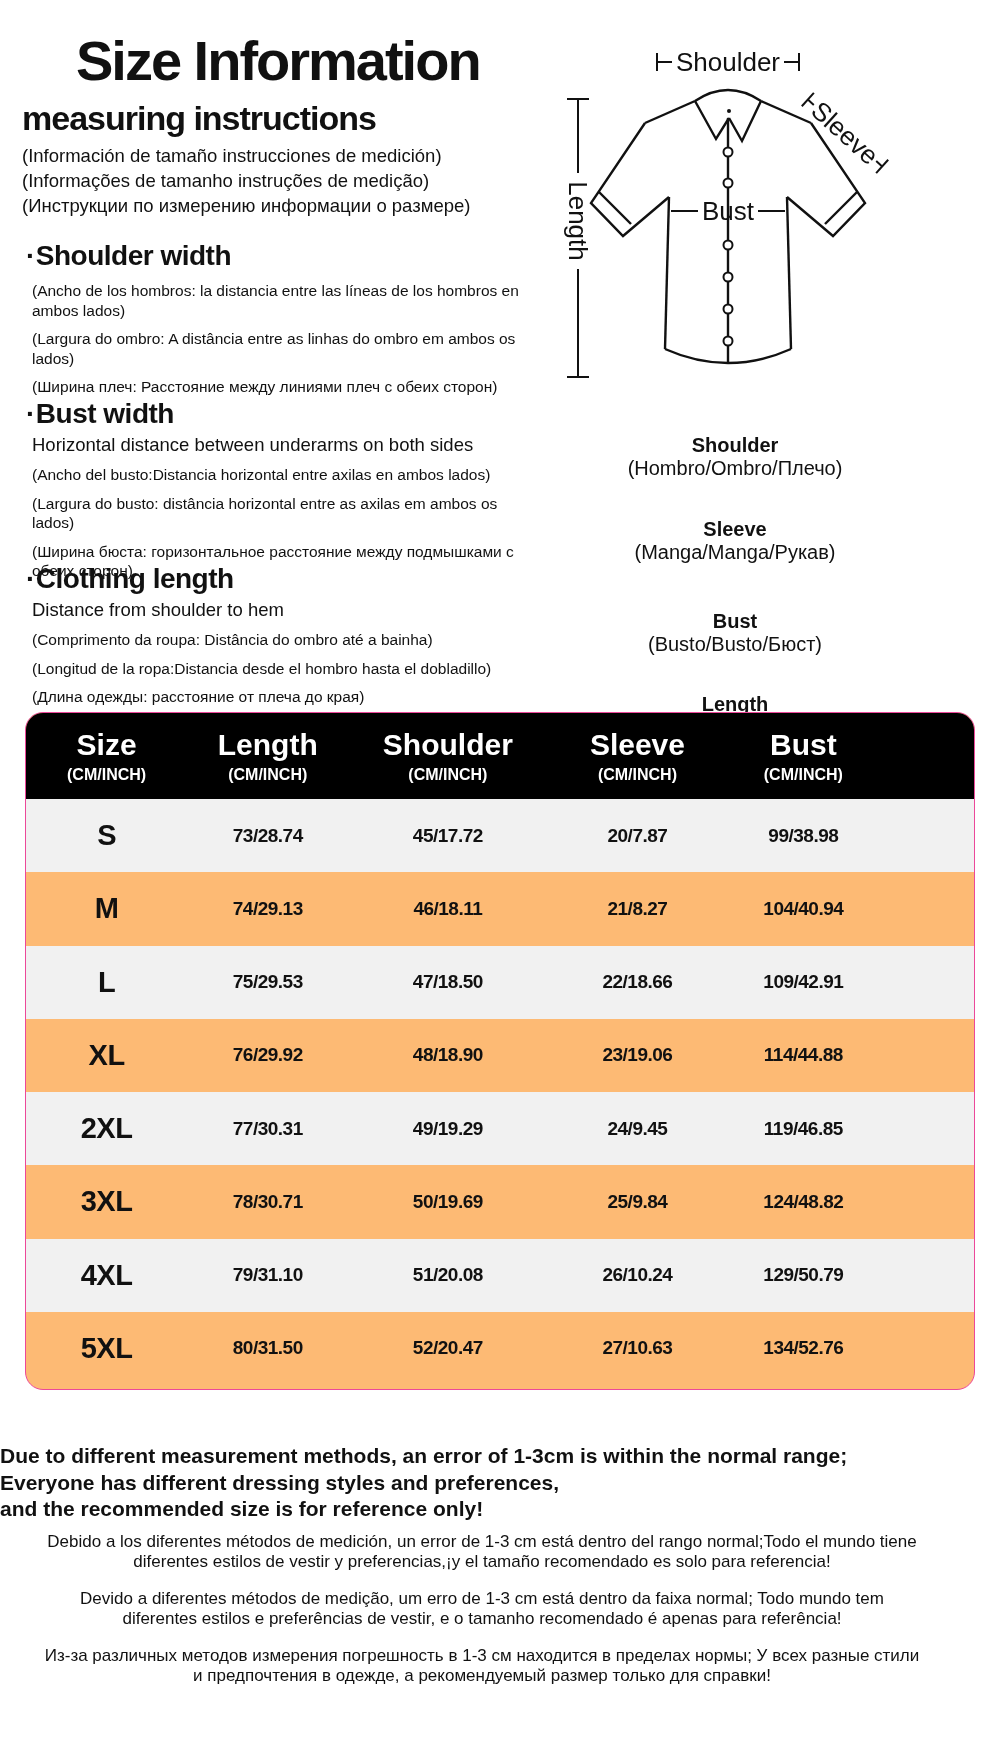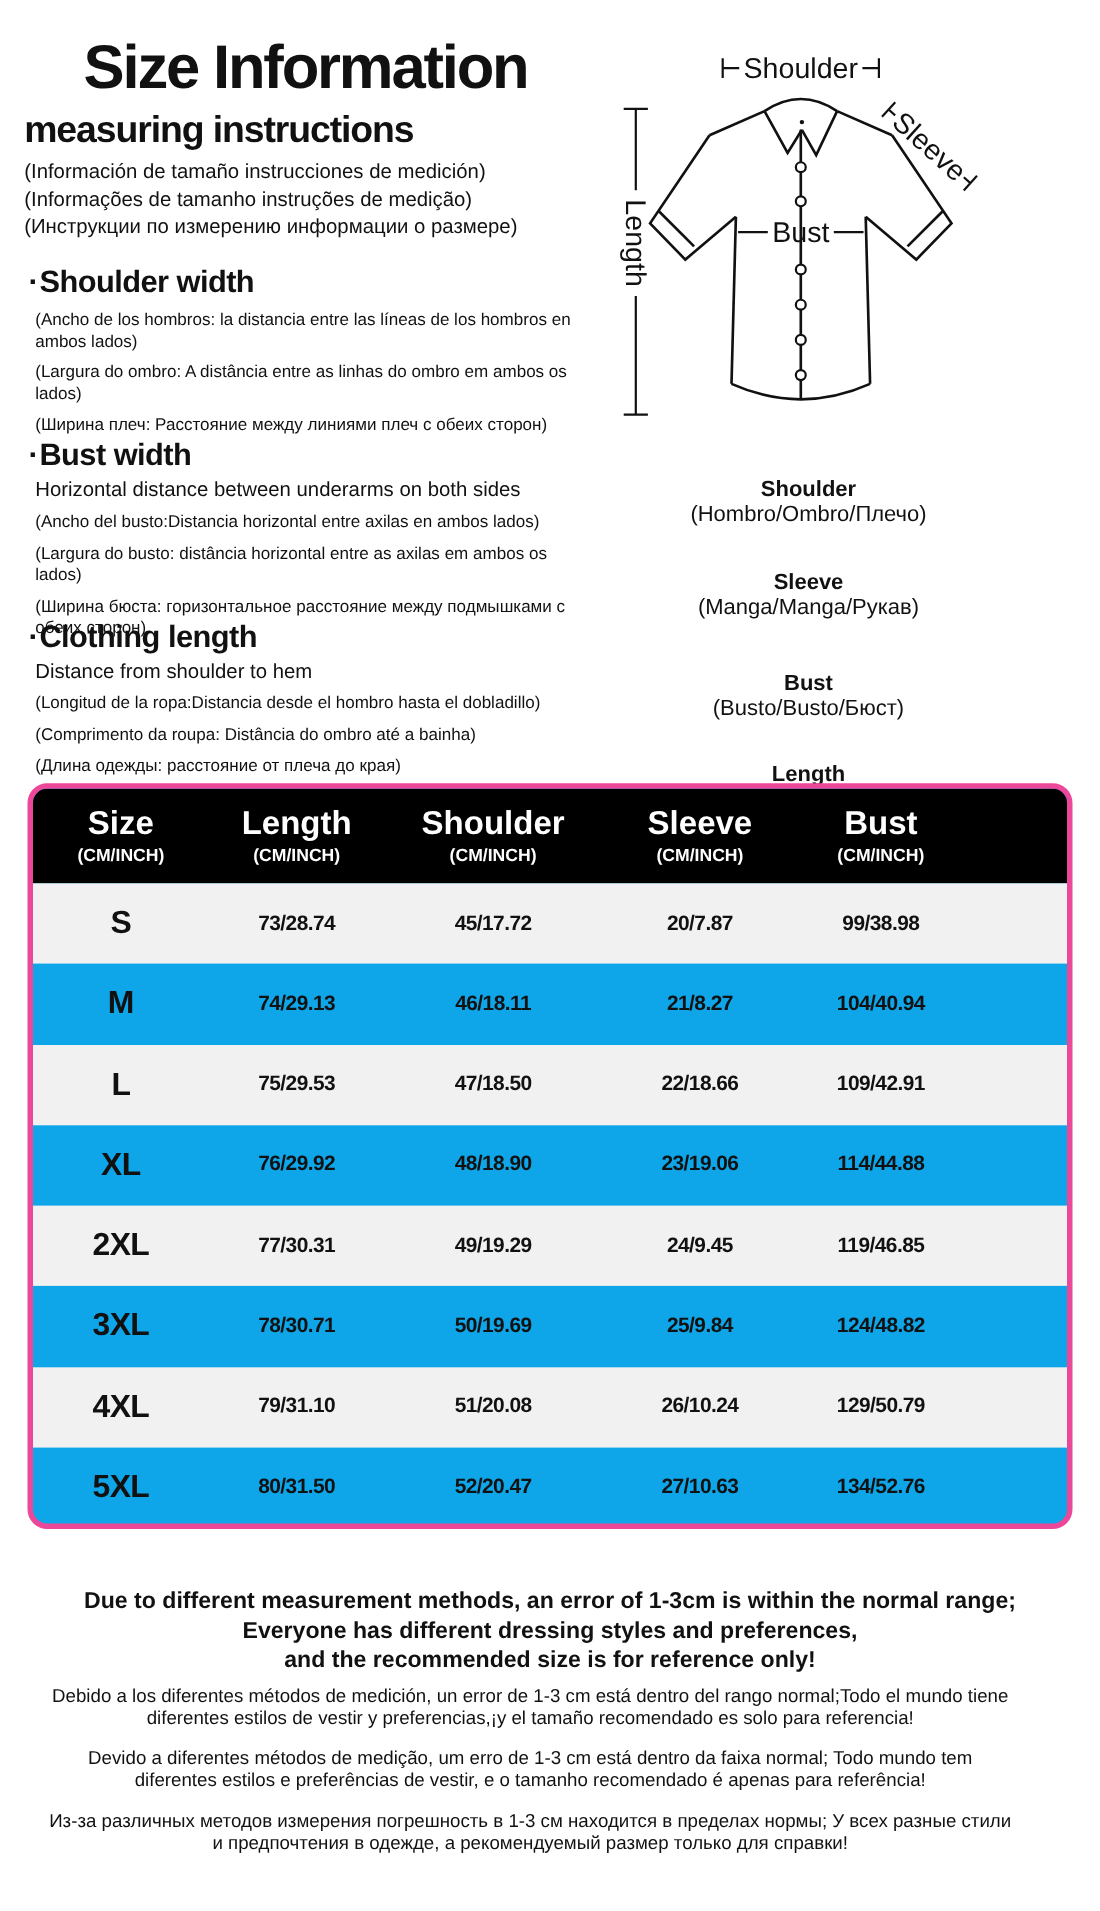--- a/index.html
+++ b/index.html
@@ -26,33 +26,33 @@
   .legend{position:absolute;left:555px;top:434px;width:360px;text-align:center;}
   .legend-item{position:absolute;left:0;width:100%;}
   .legend-item:nth-child(1){top:0}
   .legend-item:nth-child(2){top:84px}
   .legend-item:nth-child(3){top:176px}
   .legend-item:nth-child(4){top:259px}
   .legend-name{font-size:20px;font-weight:700;}
   .legend-trans{font-size:20px;}
   
   .size-table{position:absolute;left:25px;top:712px;width:950px;height:678px;box-sizing:border-box;
-              border:5px solid #ec4899;border-radius:18px;overflow:hidden;background:#0ea5e9;}
+              border:1px solid #ec4899;border-radius:18px;overflow:hidden;background:#fdba74;}
   .thead{display:grid;grid-template-columns:17% 17% 21% 19% 16%;background:#000;color:#fff;
          height:86px;align-content:center;}
   .th{text-align:center;}
   .th-label{font-size:30px;font-weight:700;}
   .th-unit{font-size:16px;font-weight:700;margin-top:4px;}
   .tbody{display:flex;flex-direction:column;height:586px;}
   .tr{flex:1;display:grid;grid-template-columns:17% 17% 21% 19% 16%;align-items:center;}
   .tr:nth-child(odd){background:#f1f1f1;}
   .td{text-align:center;font-size:19px;font-weight:700;letter-spacing:-0.5px;}
   .td.size{font-size:29px;}
   
-  .disc-en{position:absolute;left:0;top:1443px;width:1000px;text-align:center;
+  .disc-en{position:absolute;left:0;top:1443px;width:1000px;
            font-size:21px;font-weight:700;line-height:26.5px;}
   .disc{position:absolute;left:0;width:964px;text-align:center;font-size:17px;line-height:20px;}
   .disc-es{top:1532px}.disc-pt{top:1589px}.disc-ru{top:1646px}
 </style>
 </head>
 <body>
 
 <div class="page">
 
   <div class="title">Size Information</div>
@@ -74,22 +74,22 @@
     <h3><span class="bullet">·</span><span>Bust width</span></h3>
     <div class="desc">Horizontal distance between underarms on both sides</div>
     <div class="trans">(Ancho del busto:Distancia horizontal entre axilas en ambos lados)</div>
     <div class="trans">(Largura do busto: distância horizontal entre as axilas em ambos os lados)</div>
     <div class="trans">(Ширина бюста: горизонтальное расстояние между подмышками с обеих сторон)</div>
   </section>
 
   <section class="measure-sec sec-3">
     <h3><span class="bullet">·</span><span>Clothing length</span></h3>
     <div class="desc">Distance from shoulder to hem</div>
+    <div class="trans">(Comprimento da roupa: Distância do ombro até a bainha)</div>
     <div class="trans">(Longitud de la ropa:Distancia desde el hombro hasta el dobladillo)</div>
-    <div class="trans">(Comprimento da roupa: Distância do ombro até a bainha)</div>
     <div class="trans">(Длина одежды: расстояние от плеча до края)</div>
   </section>
 
   <svg class="diagram" viewBox="0 0 450 390" xmlns="http://www.w3.org/2000/svg">
 
     <g>
       <line class="measure" x1="112" y1="28" x2="112" y2="46"></line>
       <line class="measure" x1="112" y1="37" x2="127" y2="37"></line>
       <text x="183" y="46" text-anchor="middle">Shoulder</text>
       <line class="measure" x1="239" y1="37" x2="254" y2="37"></line>

